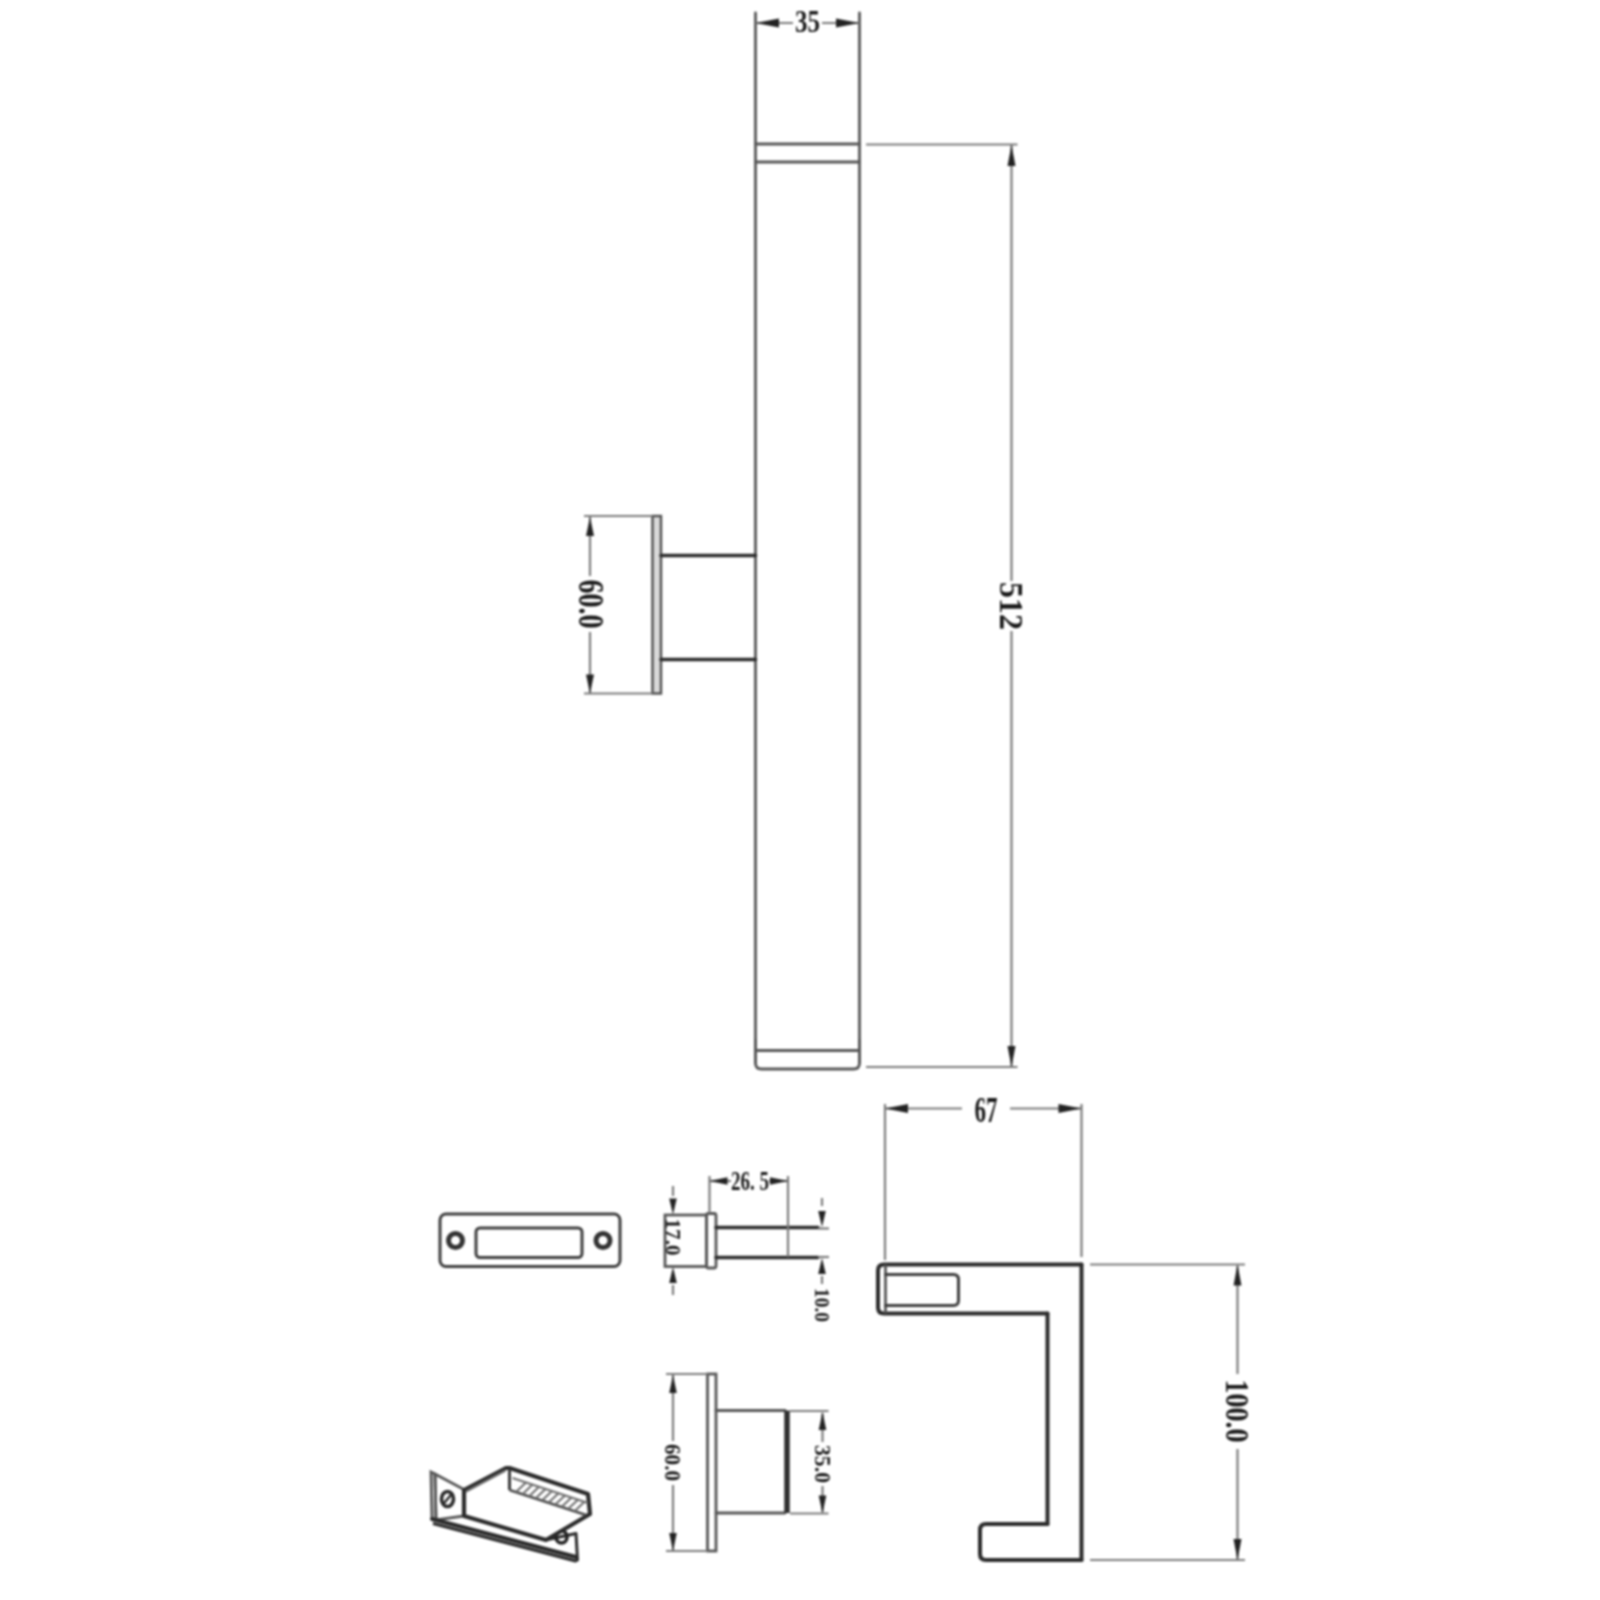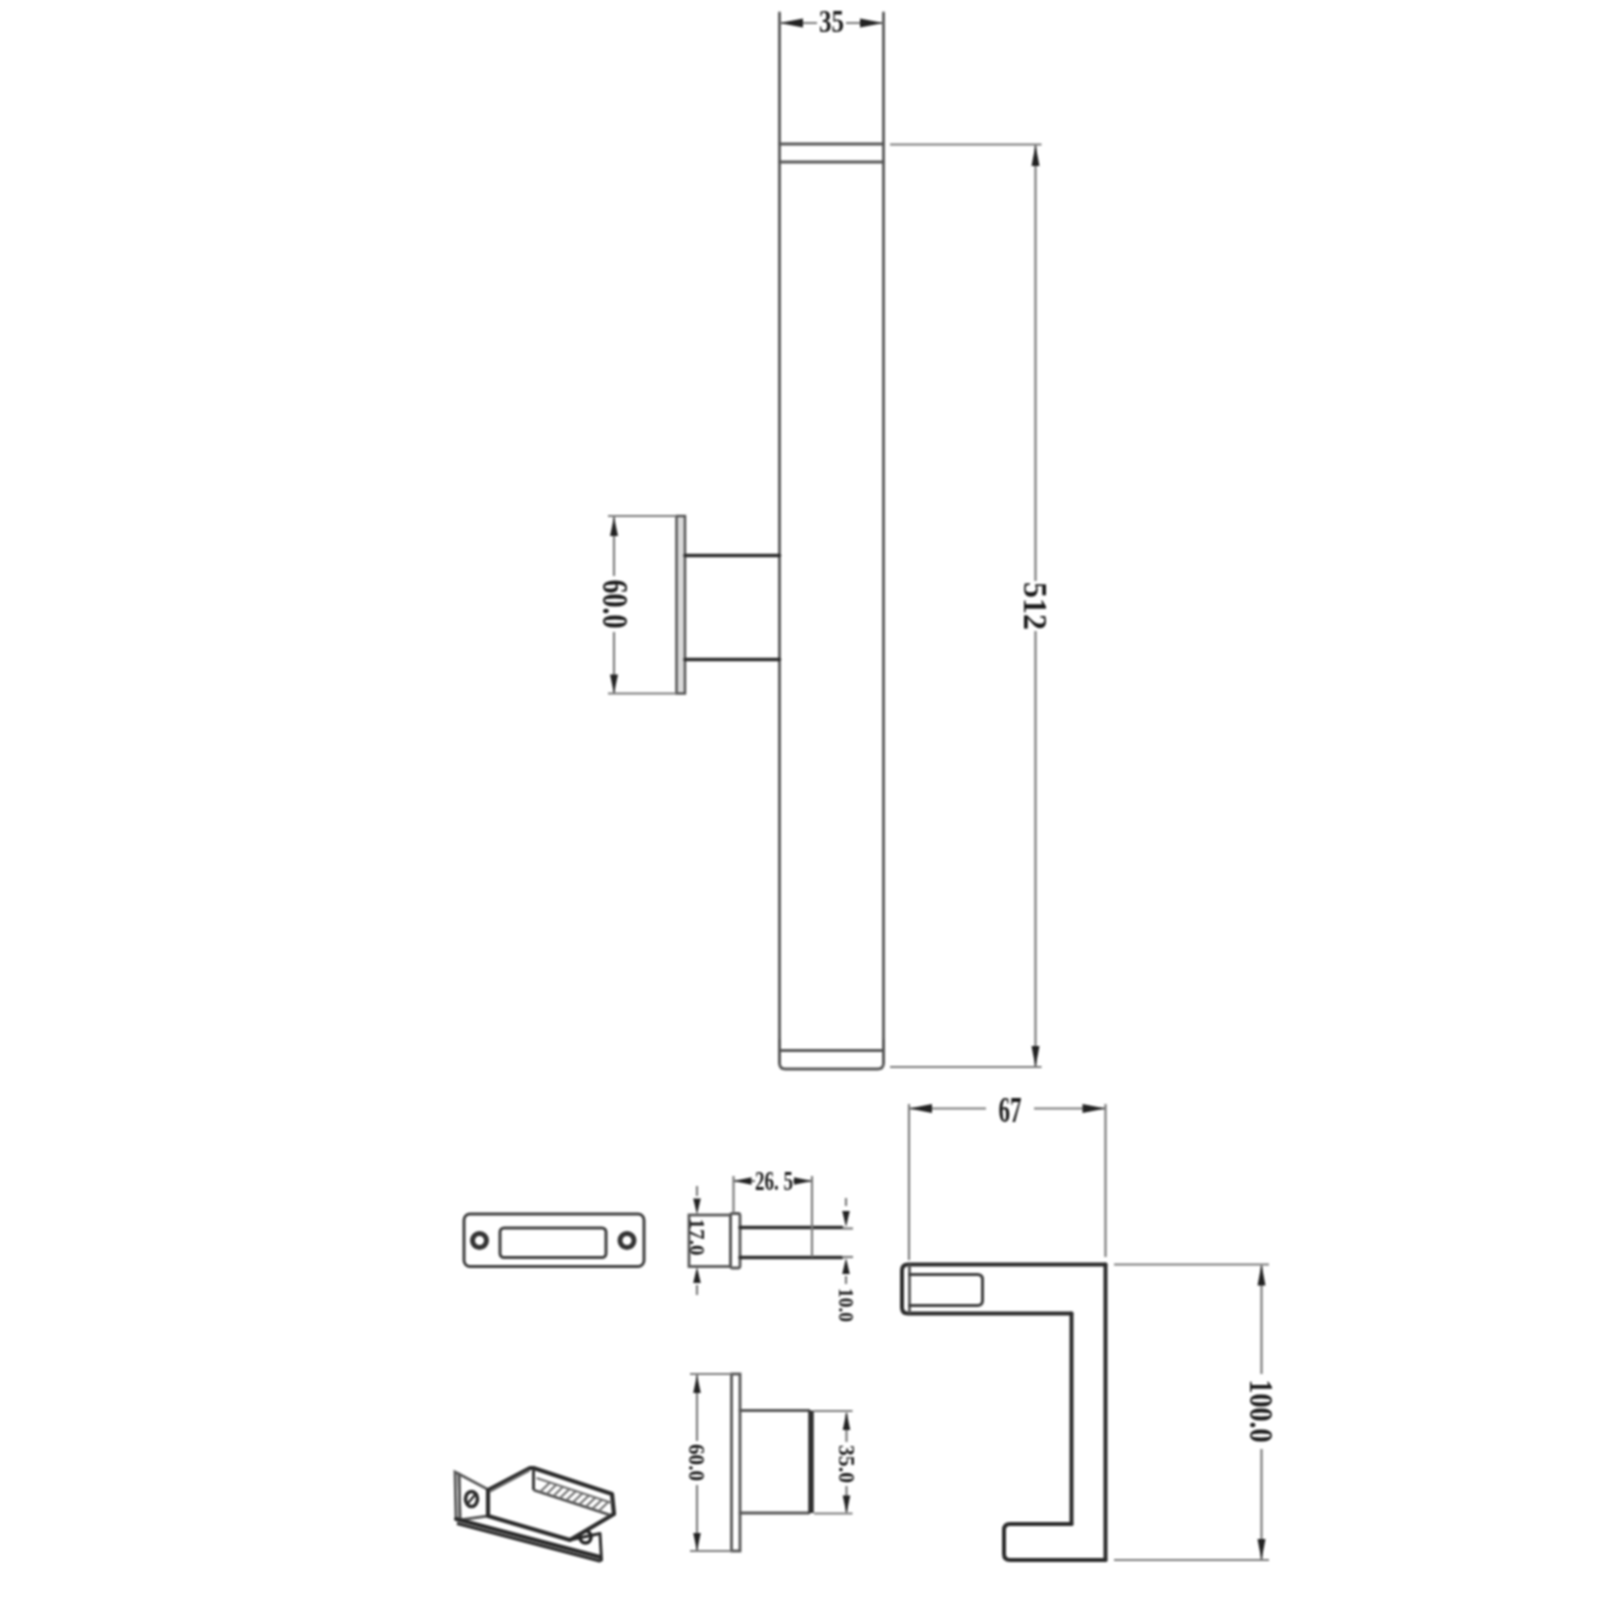--- a/index.html
+++ b/index.html
@@ -1,16 +1,16 @@
 <!DOCTYPE html>
 <html><head>
 <meta charset="utf-8">
 <style>
   html,body{margin:0;padding:0;background:#ffffff;}
-  .page{width:1296px;height:1600px;position:relative;background:#ffffff;overflow:hidden;padding-left:24px;}
+  .page{width:1296px;height:1600px;position:relative;background:#ffffff;overflow:hidden;}
   svg{display:block;}
   text{font-family:"Liberation Serif",serif;font-weight:bold;fill:#181818;}
   .o{stroke:#565656;stroke-width:2.8;fill:none;stroke-linecap:round;}
   .o2{stroke:#3d3d3d;stroke-width:3;fill:none;stroke-linecap:round;}
   .t{stroke:#2b2b2b;stroke-width:4;fill:none;stroke-linecap:round;}
   .d{stroke:#7b7b7b;stroke-width:2.2;fill:none;stroke-linecap:butt;}
   .a{fill:#222222;stroke:none;}
 </style>
 </head>
 <body>

